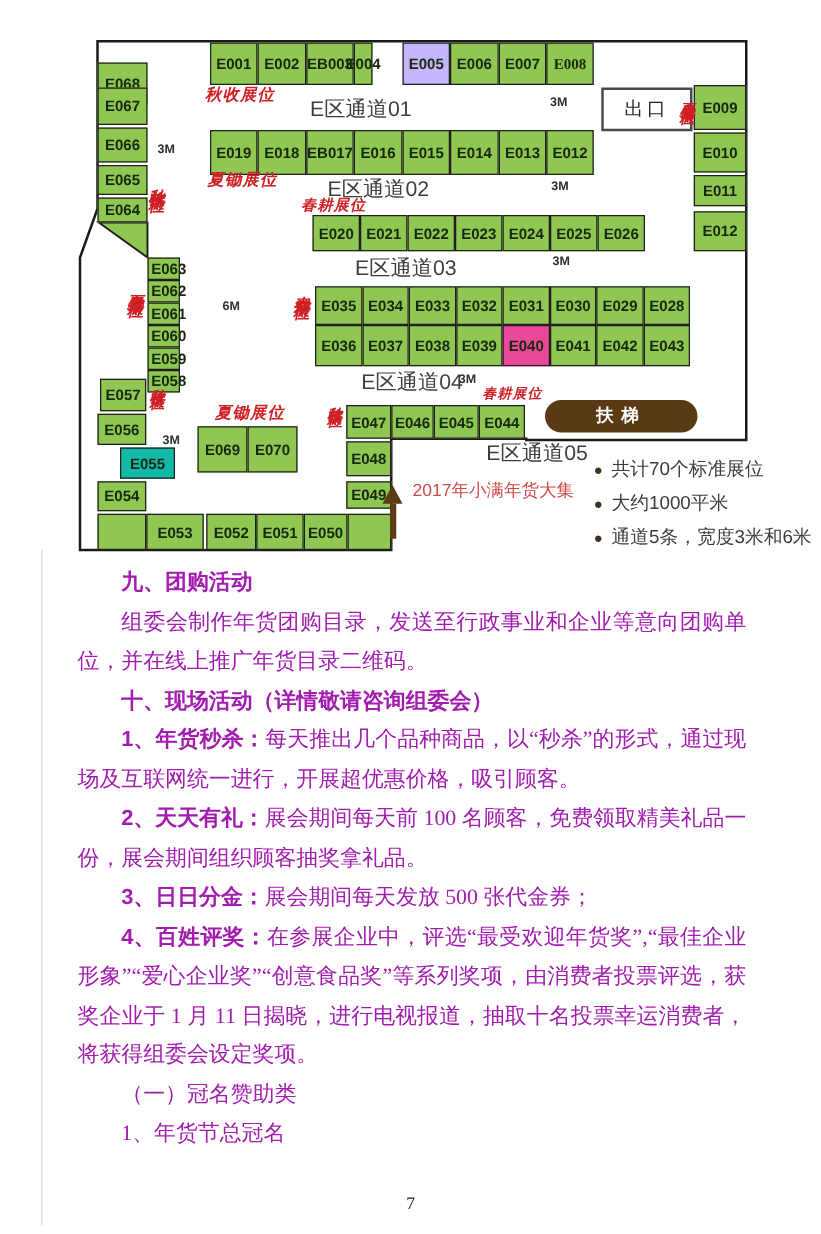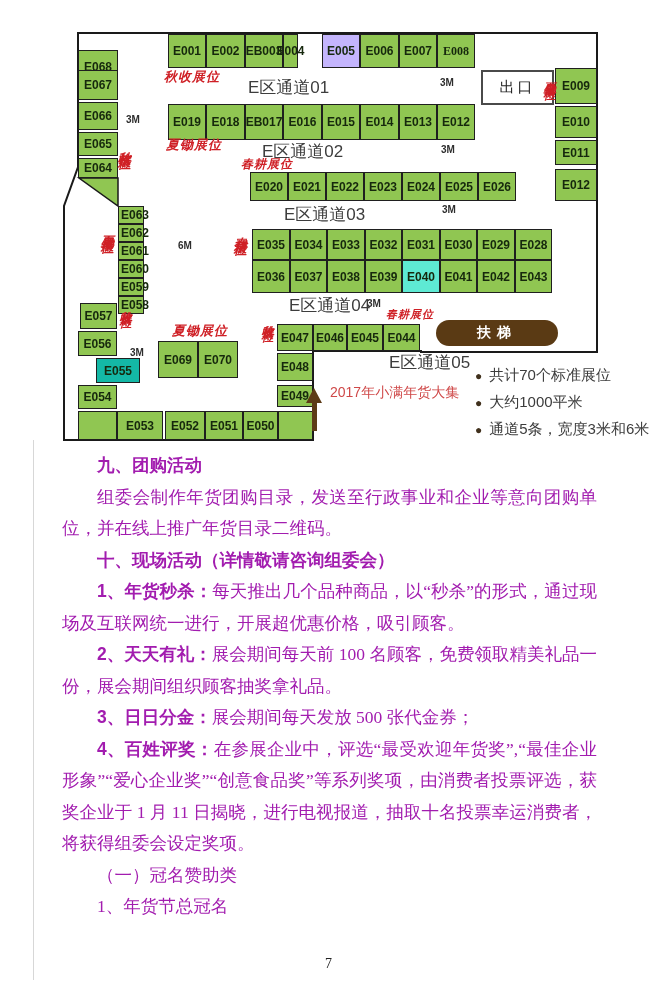--- a/index.html
+++ b/index.html
@@ -92,21 +92,21 @@
         <div class="booth" style="left: 327px; top: 229px; width: 38px; height: 31px; background: rgb(144, 198, 82);">E033</div>
         <div class="booth" style="left: 365px; top: 229px; width: 37px; height: 31px; background: rgb(144, 198, 82);">E032</div>
         <div class="booth" style="left: 402px; top: 229px; width: 38px; height: 31px; background: rgb(144, 198, 82);">E031</div>
         <div class="booth" style="left: 440px; top: 229px; width: 37px; height: 31px; background: rgb(144, 198, 82);">E030</div>
         <div class="booth" style="left: 477px; top: 229px; width: 38px; height: 31px; background: rgb(144, 198, 82);">E029</div>
         <div class="booth" style="left: 515px; top: 229px; width: 37px; height: 31px; background: rgb(144, 198, 82);">E028</div>
         <div class="booth" style="left: 252px; top: 260px; width: 38px; height: 33px; background: rgb(144, 198, 82);">E036</div>
         <div class="booth" style="left: 290px; top: 260px; width: 37px; height: 33px; background: rgb(144, 198, 82);">E037</div>
         <div class="booth" style="left: 327px; top: 260px; width: 38px; height: 33px; background: rgb(144, 198, 82);">E038</div>
         <div class="booth" style="left: 365px; top: 260px; width: 37px; height: 33px; background: rgb(144, 198, 82);">E039</div>
-        <div class="booth" style="left: 402px; top: 260px; width: 38px; height: 33px; background: #5eead4;">E040</div>
+        <div class="booth" style="left: 402px; top: 260px; width: 38px; height: 33px; background: #ec4899;">E040</div>
         <div class="booth" style="left: 440px; top: 260px; width: 37px; height: 33px; background: rgb(144, 198, 82);">E041</div>
         <div class="booth" style="left: 477px; top: 260px; width: 38px; height: 33px; background: rgb(144, 198, 82);">E042</div>
         <div class="booth" style="left: 515px; top: 260px; width: 37px; height: 33px; background: rgb(144, 198, 82);">E043</div>
         <div class="booth small" style="left: 118px; top: 206px; width: 26px; height: 18px; background: rgb(144, 198, 82);">E063</div>
         <div class="booth small" style="left: 118px; top: 224px; width: 26px; height: 18px; background: rgb(144, 198, 82);">E062</div>
         <div class="booth small" style="left: 118px; top: 242px; width: 26px; height: 18px; background: rgb(144, 198, 82);">E061</div>
         <div class="booth small" style="left: 118px; top: 260px; width: 26px; height: 18px; background: rgb(144, 198, 82);">E060</div>
         <div class="booth small" style="left: 118px; top: 278px; width: 26px; height: 18px; background: rgb(144, 198, 82);">E059</div>
         <div class="booth small" style="left: 118px; top: 296px; width: 26px; height: 18px; background: rgb(144, 198, 82);">E058</div>
         <div class="booth" style="left: 80px; top: 303px; width: 37px; height: 26px; background: rgb(144, 198, 82);">E057</div>

